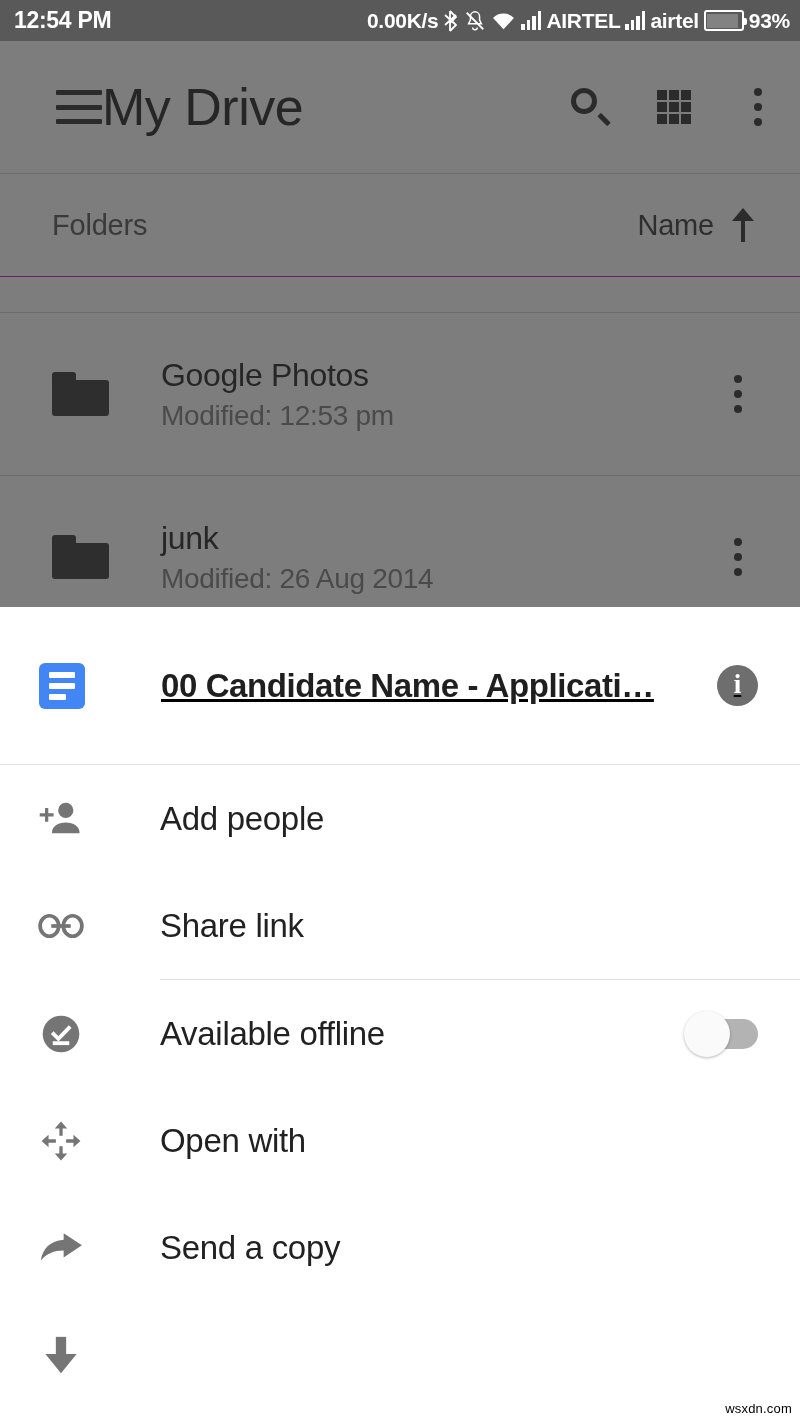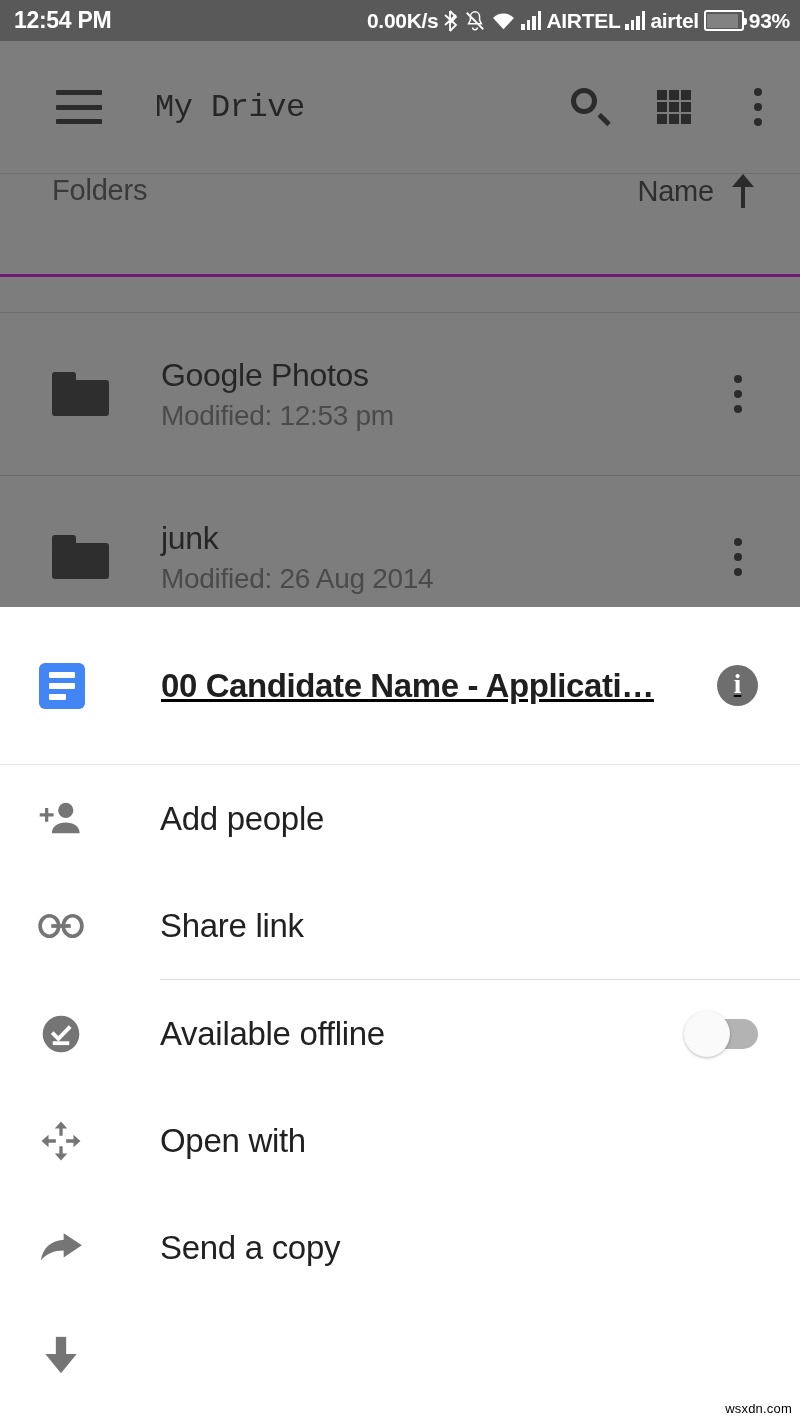--- a/index.html
+++ b/index.html
@@ -113,26 +113,24 @@
     flex-direction: column;
     justify-content: space-between;
   }
   #hamburger b {
     display: block;
     height: 5px;
     background: #2b2b2b;
     border-radius: 1px;
   }
   #toolbar-title {
-    font-size: 32px;
+    font-size: 52px;
     color: #262626;
-    margin-left: 53px;
     white-space: nowrap;
     letter-spacing: -0.5px;
-    font-family: Liberation Mono, monospace;
   }
   #toolbar-actions {
     margin-left: auto;
     display: flex;
     align-items: center;
   }
   .tb-btn {
     width: 84px; height: 84px;
     display: flex;
     align-items: center;
@@ -180,22 +178,22 @@
   .dots-glyph i {
     display: block;
     width: 8px; height: 8px;
     border-radius: 50%;
     background: #2b2b2b;
   }
   #sort-bar {
     position: relative;
     height: 103px;
     display: flex;
-    align-items: flex-start;
-    border-bottom: 3px solid #701a75;
+    align-items: center;
+    border-bottom: 1px solid #701a75;
     box-sizing: border-box;
   }
   #sort-label {
     font-size: 29px;
     color: #3a3a3a;
     margin-left: 52px;
     letter-spacing: -0.2px;
   }
   #sort-right {
     margin-left: auto;

